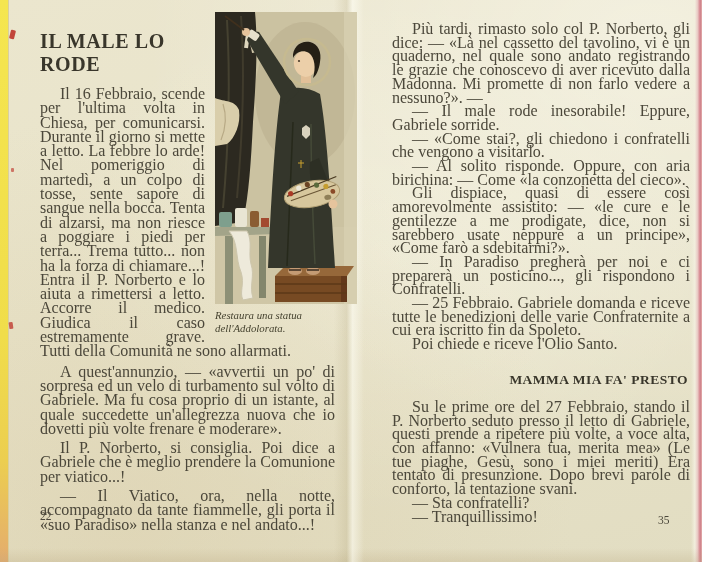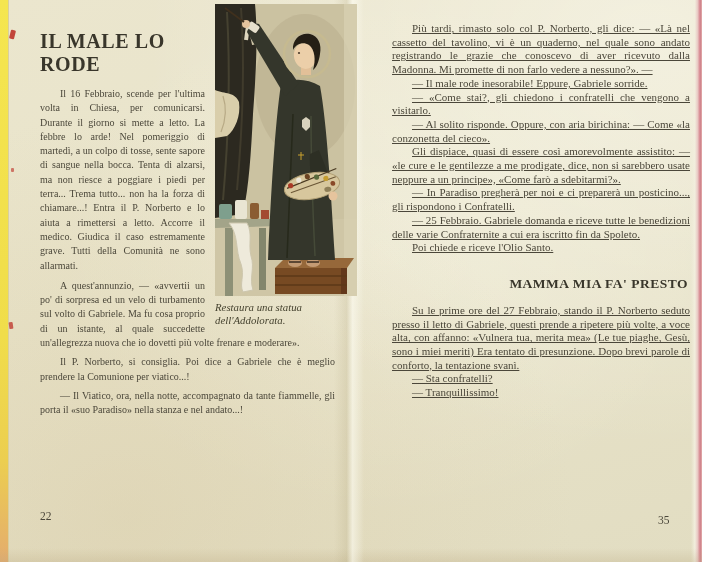--- a/index.html
+++ b/index.html
@@ -35,31 +35,31 @@
   .speck.s3{left:9px;top:322px;width:4px;height:7px;transform:rotate(-8deg);opacity:.85;}
 
   .page{position:absolute;text-align:justify;}
   .page-left{left:40px;top:4px;width:295px;}
   .page-right{left:392px;top:22px;width:298px;}
 
   .page-left h2{
     font-size:20px;font-weight:bold;color:#39362b;letter-spacing:0.6px;
     margin:26px 0 11px 0;text-align:left;
   }
-  .page-left p{font-size:10px;line-height:14.3px;margin:0 0 6px 0;text-indent:20px;}
+  .page-left p{font-size:16px;line-height:14.3px;margin:0 0 6px 0;text-indent:20px;}
   .page-left p.dlg{margin-bottom:5px;}
 
-  .figure{float:right;width:120px;margin:0 0 2px 10px;}
+  .figure{float:right;width:120px;margin:8px 0 2px 10px;}
   .figure svg{display:block;}
   .figure figcaption{
     font-style:italic;font-size:10.8px;line-height:13px;margin-top:5px;
     text-align:left;width:118px;color:#45422f;
   }
 
-  .page-right p{font-size:11px;line-height:13.7px;margin:0;text-indent:20px;text-decoration:underline;}
+  .page-right p{font-size:16px;line-height:13.7px;margin:0;text-indent:20px;}
   .page-right h2{
     font-size:13.5px;font-weight:bold;color:#39362b;letter-spacing:0.5px;
     margin:21px 2px 12px 0;text-align:right;
   }
   .pagenum{position:absolute;font-size:11.5px;color:#4b473a;}
   .pagenum.left{left:40px;top:510px;}
   .pagenum.right{left:658px;top:514px;}
 </style>
 </head>
 <body>

